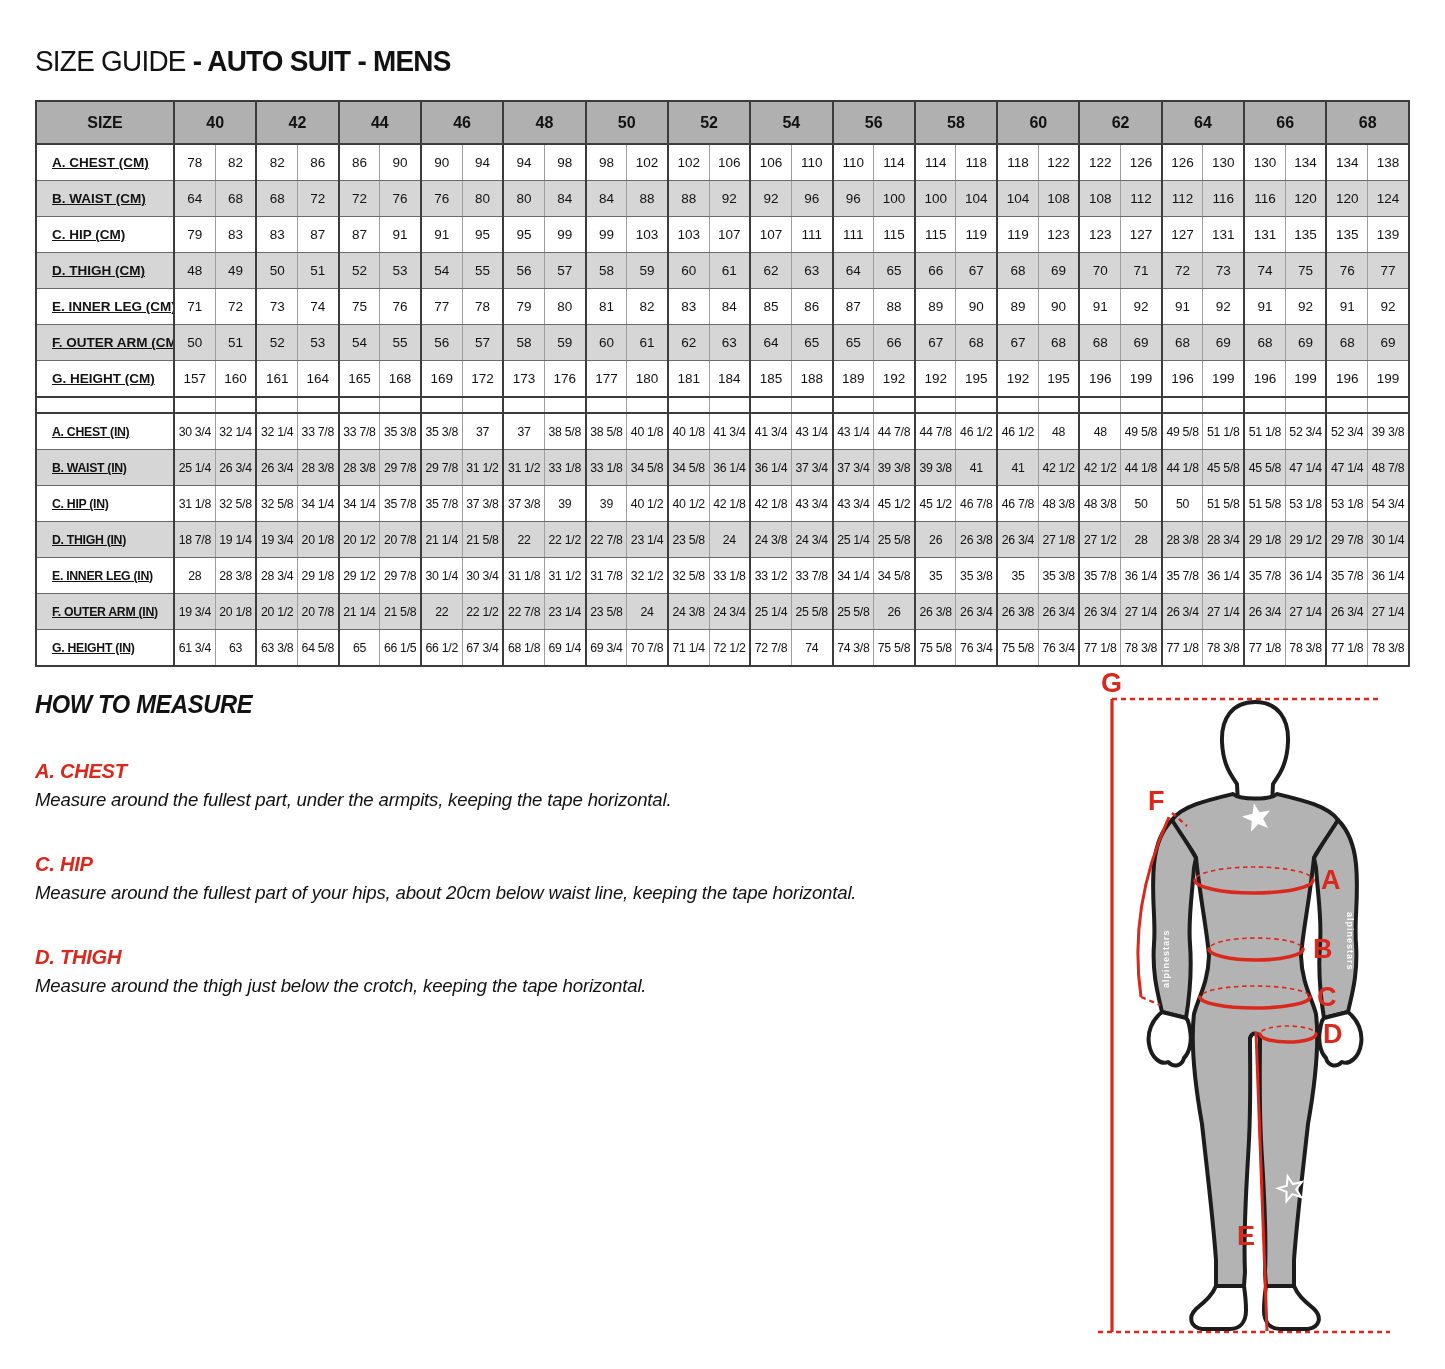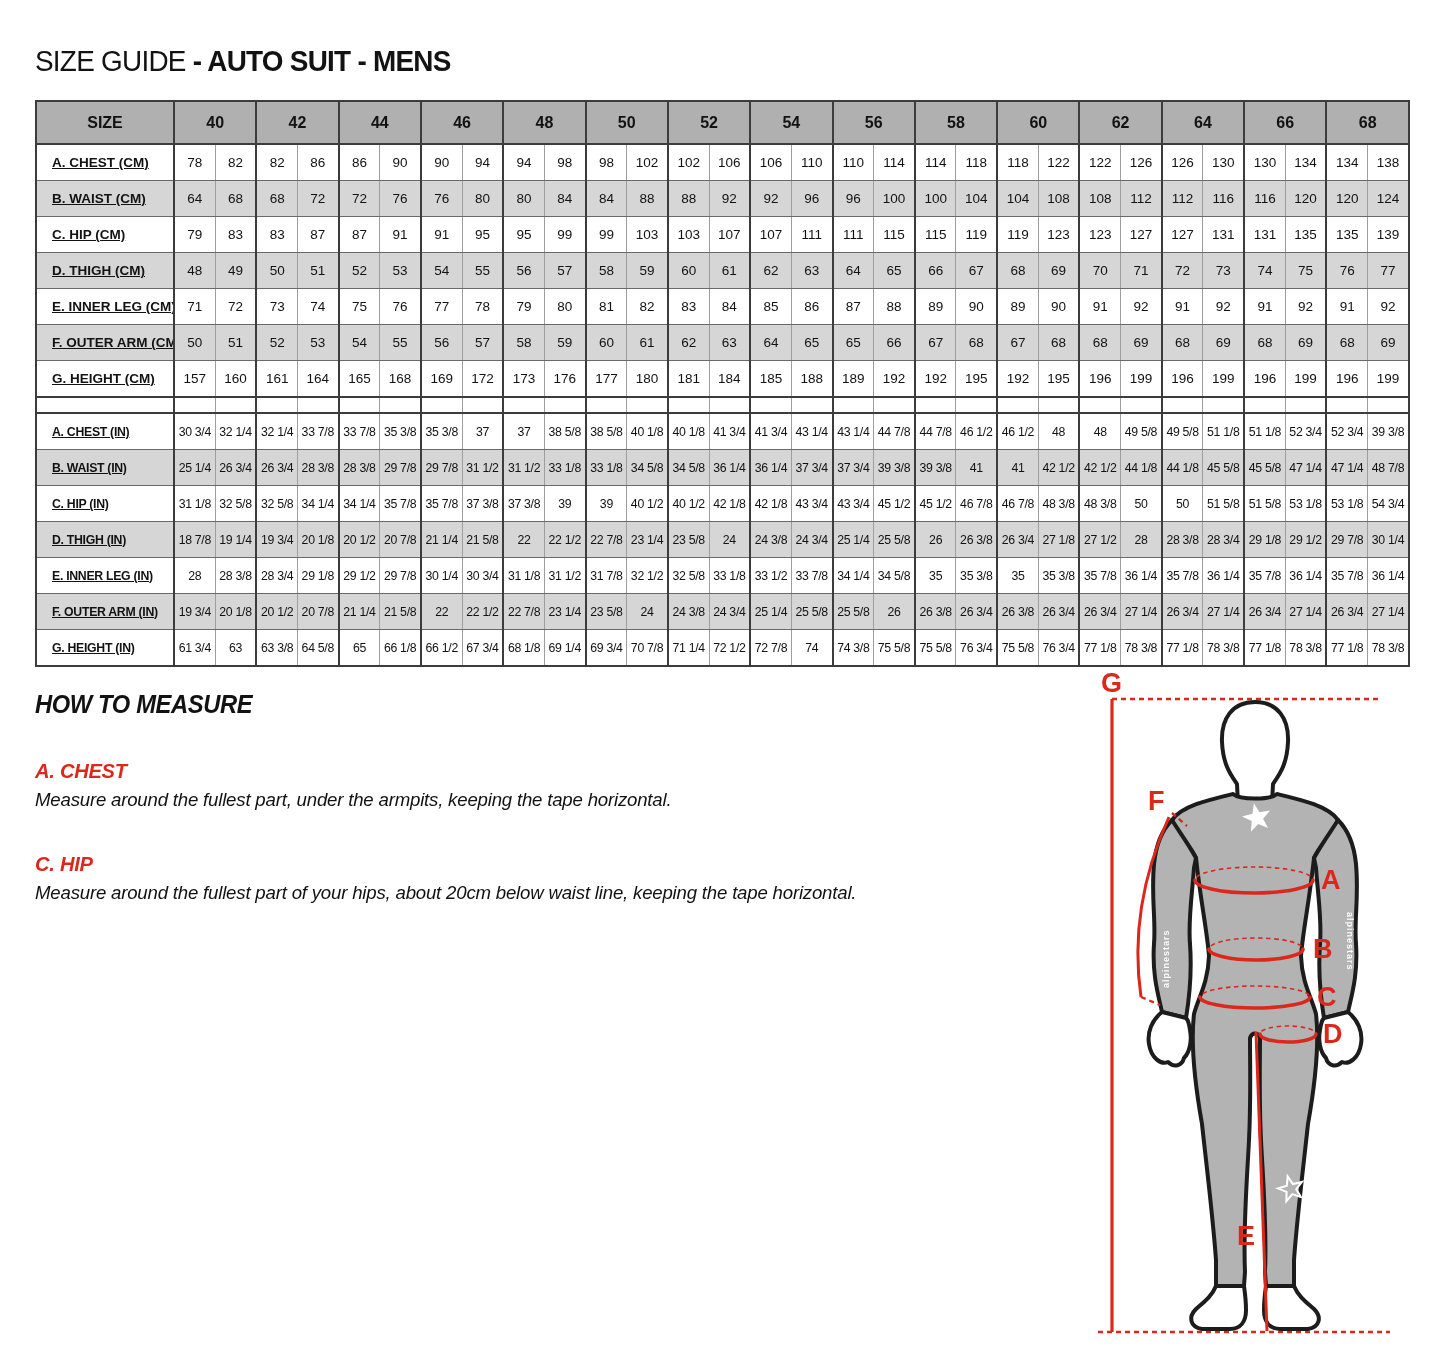--- a/index.html
+++ b/index.html
@@ -579,21 +579,21 @@
         <td class="gs">26 3/4</td>
         <td>27 1/4</td>
       </tr>
       <tr class="in-row">
         <td class="lbl">G. HEIGHT (IN)</td>
         <td class="gs">61 3/4</td>
         <td>63</td>
         <td class="gs">63 3/8</td>
         <td>64 5/8</td>
         <td class="gs">65</td>
-        <td>66 1/8</td>
+        <td>66 1/5</td>
         <td class="gs">66 1/2</td>
         <td>67 3/4</td>
         <td class="gs">68 1/8</td>
         <td>69 1/4</td>
         <td class="gs">69 3/4</td>
         <td>70 7/8</td>
         <td class="gs">71 1/4</td>
         <td>72 1/2</td>
         <td class="gs">72 7/8</td>
         <td>74</td>
@@ -618,20 +618,24 @@
 <section class="htm">
   <h2>HOW TO MEASURE</h2>
   <div class="htm-item">
     <h3>A. CHEST</h3>
     <p>Measure around the fullest part, under the armpits, keeping the tape horizontal.</p>
   </div>
   <div class="htm-item">
     <h3>C. HIP</h3>
     <p>Measure around the fullest part of your hips, about 20cm below waist line, keeping the tape horizontal.</p>
   </div>
+  <div class="htm-item">
+    <h3>D. THIGH</h3>
+    <p>Measure around the thigh just below the crotch, keeping the tape horizontal.</p>
+  </div>
 </section>
 
 <div class="figure">
   <svg viewBox="0 0 345 692" width="345" height="692">
 
     <line class="rdash" x1="22" y1="27" x2="292" y2="27"></line>
     <line class="rdash" x1="8" y1="660" x2="300" y2="660"></line>
     <line class="rsolid" stroke-width="3.2" x1="22" y1="27" x2="22" y2="660"></line>
 
     <path class="white" d="M165,30 C142,30 131,47 132,70 C133,93 141,103 147,112 L148,132 L182,132 L183,112 C189,103 197,93 198,70 C199,47 188,30 165,30 Z"></path>

